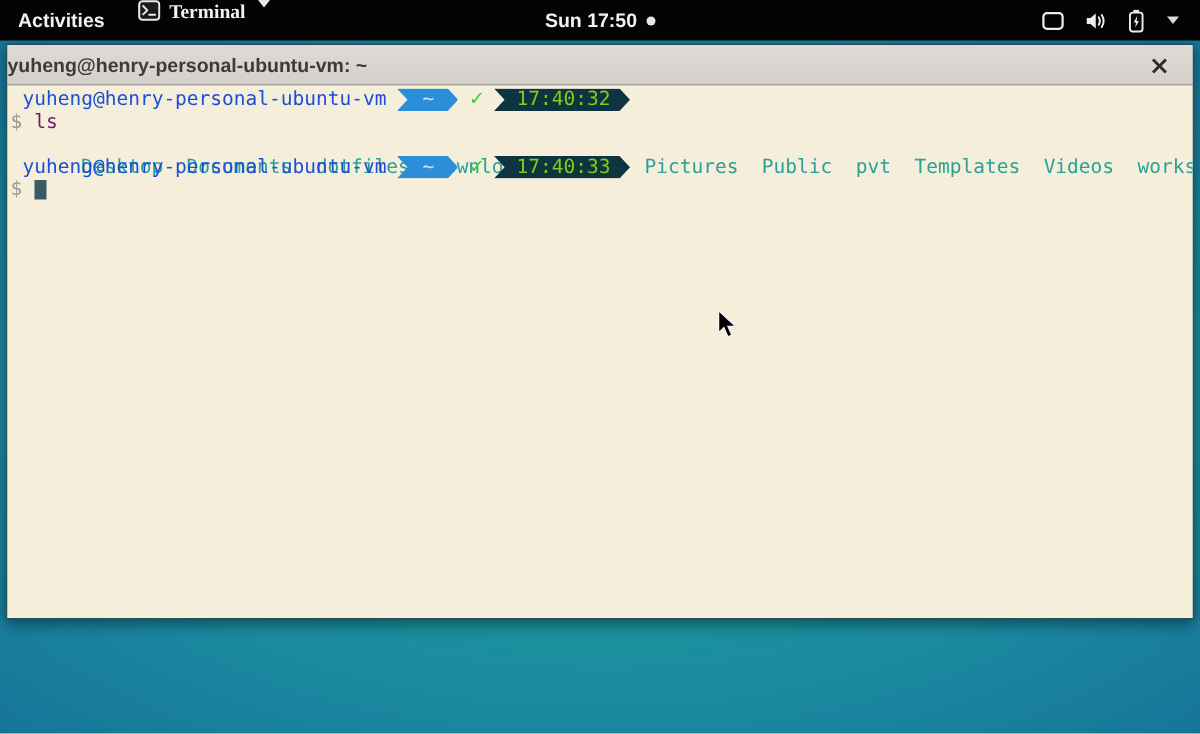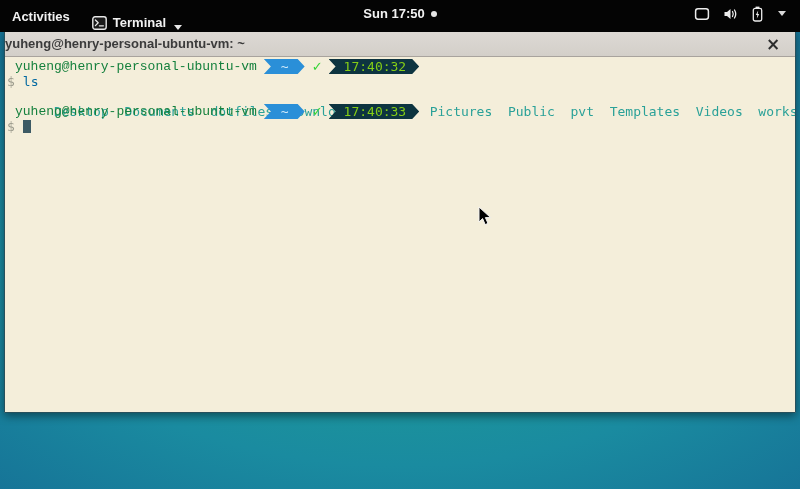--- a/index.html
+++ b/index.html
@@ -7,26 +7,26 @@
   body {
     width:800px; height:489px; overflow:hidden; position:relative;
     background: radial-gradient(ellipse 780px 430px at 50% 53%,
       #1ea392 0%, #1a8ba0 48%, #167397 76%, #115d83 100%);
     font-family: "Liberation Sans", sans-serif;
     -webkit-font-smoothing: antialiased;
   }
 
   
   .topbar {
-    position:absolute; top:0; left:0; width:800px; height:32px;
+    position:absolute; top:0; left:0; width:800px; height:27px;
     background:#040404; color:#f2f2f2; display:flex; align-items:center;
     font-size:13px; font-weight:700; z-index:30;
   }
   .activities { padding:0 12px; height:27px; line-height:27px; cursor:pointer; }
-  .appmenu { display:flex; align-items:flex-end; gap:6px; padding:0 10px; height:27px; cursor:pointer; }
+  .appmenu { display:flex; align-items:flex-start; gap:6px; padding:0 10px; height:27px; cursor:pointer;font-family:Liberation Serif, serif; }
   .appmenu svg { display:block; }
   .chev-down {
     width:0; height:0; border-left:4px solid transparent; border-right:4px solid transparent;
     border-top:5px solid #e8e8e8; margin-left:2px;
   }
   .clock-wrap {
     position:absolute; left:0; right:0; top:0; height:27px;
     display:flex; align-items:center; justify-content:center; gap:6px; pointer-events:none;
   }
   .clock-wrap .clock-hit { pointer-events:auto; display:flex; align-items:center; gap:6px; cursor:pointer; }
@@ -56,35 +56,35 @@
     font-size:17px; font-weight:700; color:#2d2d2d; cursor:pointer;
     font-family:"DejaVu Sans", sans-serif;
   }
   .term {
     flex:1; background:#f4eeda; padding:2px 2px 0 2px; overflow:hidden;
     font-family:"DejaVu Sans Mono", monospace; font-size:13px; line-height:15px;
     color:#50524a; cursor:text;
   }
   .t-line { height:15px; white-space:pre; display:flex; align-items:stretch; }
   .t-line.plain { display:block; }
-  .host { padding-left:8px; color:#15803d;font-family:Liberation Mono, monospace; }
+  .host { padding-left:8px; color:#1d4ed8; }
 
   
   .seg {
     display:inline-flex; align-items:center; height:15px;
     clip-path:polygon(0 0, calc(100% - 7px) 0, 100% 50%, calc(100% - 7px) 100%, 0 100%, 7px 50%);
   }
   .seg.blue { background:#2a8fd8; color:#cfe9fa; padding:0 16px 0 17px; margin-left:7px; }
   .seg.dark { background:#0d3440; color:#84cc16; padding:0 13px 0 15px; }
   .check {
     color:#35d435; font-weight:700; margin:0 6px 0 7px;
     font-family:"DejaVu Sans", sans-serif; line-height:15px;
   }
   .sh-prompt { color:#9b9b8d; margin-right:8px; }
-  .sh-cmd { color:#0369a1; }
+  .sh-cmd { color:#701a75; }
   .ls-out { color:#2aa198; white-space:pre; }
   .cursor-block { display:inline-block; width:8px; height:13px; background:#3c5a64; margin-top:1px; }
 
   
   .mouse { position:absolute; left:478px; top:206px; z-index:50; pointer-events:none; }
 </style>
 </head>
 <body>
 
 <div class="topbar">

